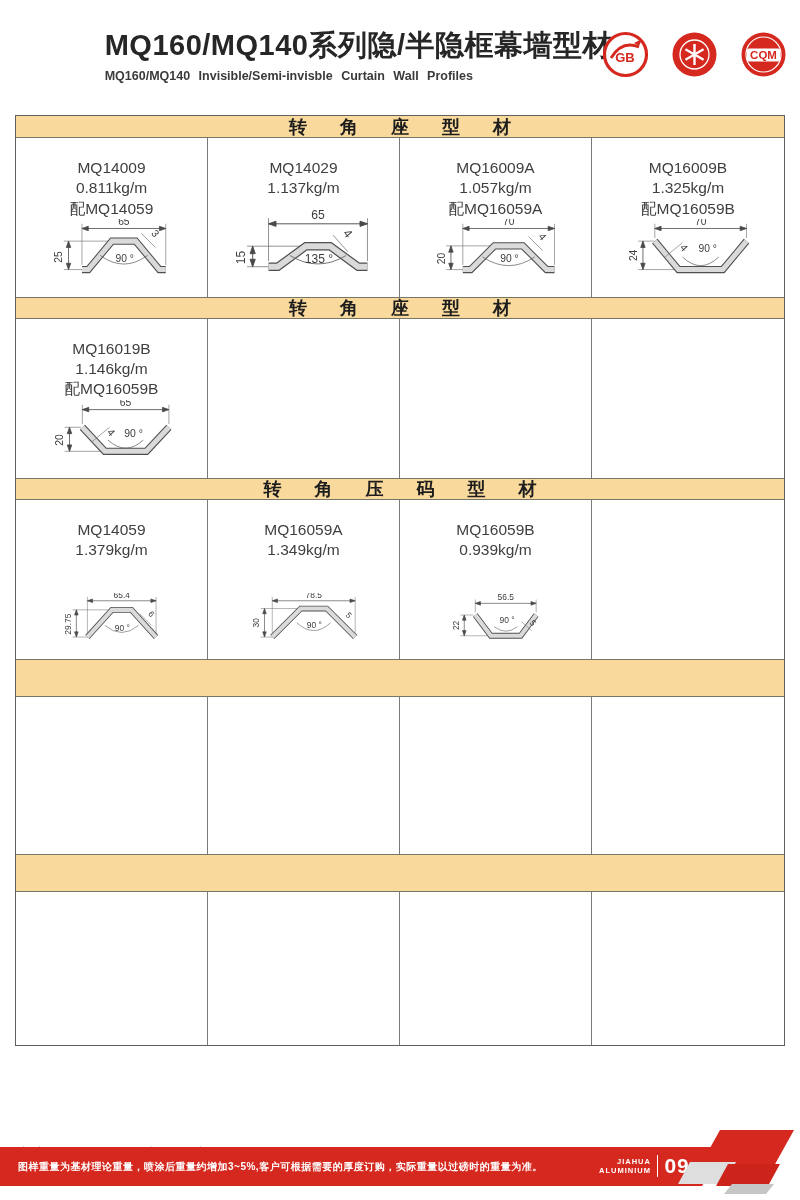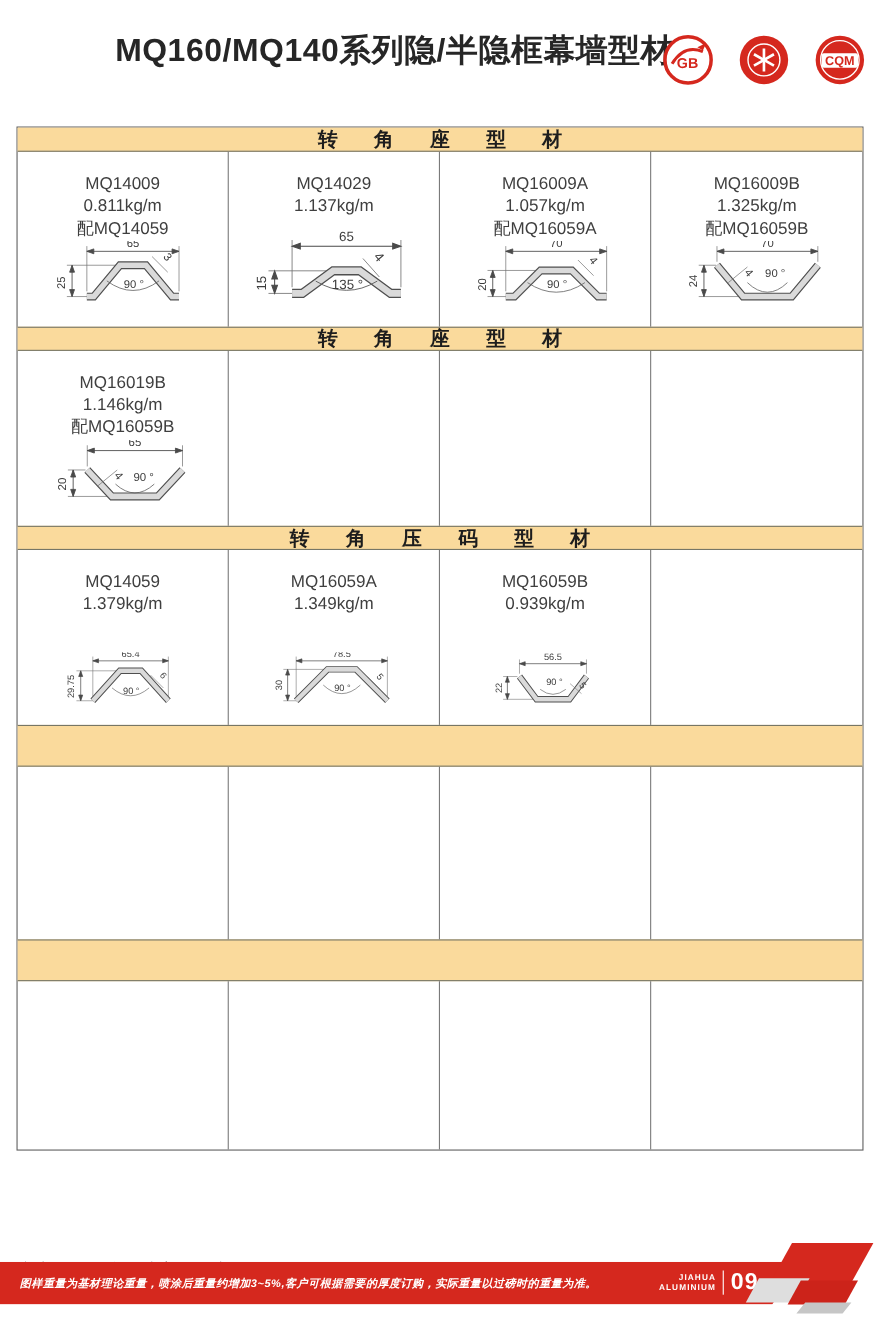--- a/index.html
+++ b/index.html
@@ -13,54 +13,55 @@
   .header-sep { position:absolute; left:626px; top:33px; width:2px; height:43px; background:#d5281e; }
   .logos { position:absolute; top:31px; right:13px; display:flex; gap:22px; }
 
   
   .ptable { position:absolute; left:15px; top:115px; width:770px; border:1.5px solid #5f5f5f; }
   .sec-bar { height:22px; background:#fada9c; border-top:1.5px solid #767666; border-bottom:1.5px solid #767666;
              display:flex; align-items:center; justify-content:center;
              font-size:18px; font-weight:700; color:#1d1d1d; letter-spacing:14px; padding-left:14px; }
   .sec-bar.first { border-top:none; }
   .prow { display:grid; grid-template-columns:repeat(4,1fr); }
-  .cell { border-right:1px solid #7a7a7a; display:flex; flex-direction:column; padding-top:20px; }
+  .cell { border-right:1px solid #7a7a7a; display:flex; flex-direction:column; align-items:center; padding-top:20px; }
   .cell:last-child { border-right:none; }
   .r1 .cell{ height:158.5px; } .r2 .cell{ height:159.5px; } .r3 .cell{ height:158.5px;gap:32px; }
   .r4 .cell{ height:157.5px; } .r5 .cell{ height:152.5px; }
   .cell-label { text-align:center; font-size:15.5px; color:#3f3f3f; line-height:1.32; }
   .drawing { margin-top:auto; margin-bottom:6px; }
 
   
   .p-out  { fill:none; stroke:#4f4f4f; stroke-width:9; stroke-linejoin:miter; }
   .p-fill { fill:none; stroke:#dadada; stroke-width:6.4; stroke-linejoin:miter; }
   .arr { stroke:#4a4a4a; fill:#4a4a4a; stroke-width:1; }
   .ext { stroke:#6f6f6f; stroke-width:0.8; fill:none; }
   .arc { stroke:#5c5c5c; stroke-width:0.9; fill:none; }
   .dt  { fill:#3c3c3c; font-size:13px; text-anchor:middle; font-family:"Liberation Sans",sans-serif; }
 
   
   .note { position:absolute; left:16px; top:1101px; font-size:13.5px; color:#3d3d3d;margin-top:44px; }
   .footer-band { position:absolute; left:0; top:1147px; width:728px; height:39px; background:#d5281e;
                  clip-path:polygon(0 0, 100% 0, calc(100% - 26px) 100%, 0 100%);
                  display:flex; align-items:center; }
-  .footer-band .disclaimer { color:#fff; font-size:10px; font-weight:700; letter-spacing:0.5px; padding-left:18px; white-space:nowrap;font-style:italic; }
+  .footer-band .disclaimer { color:#fff; font-size:10px; font-weight:700; letter-spacing:0.5px; padding-left:18px; white-space:nowrap; }
   .brand { position:absolute; left:599px; top:1154px; display:flex; align-items:center; gap:6px; color:#fff; }
   .brand .lines { text-align:right; font-size:7.5px; font-weight:700; letter-spacing:1px; line-height:1.25; }
   .brand .bar { width:1.5px; height:22px; background:#ffffff; }
   .brand .pageno { font-size:21px; font-weight:700; letter-spacing:1px; }
   .decor { position:absolute; left:676px; top:1128px; }
 </style>
 </head>
 <body>
 
 <div class="page">
 
   <div class="title-block">
     <h1>MQ160/MQ140系列隐/半隐框幕墙型材</h1>
+    <div class="subtitle">MQ160/MQ140 Invisible/Semi-invisble Curtain Wall Profiles</div>
   </div>
   <div class="header-sep"></div>
   <div class="logos">
     <svg width="47" height="47" viewBox="0 0 47 47">
       <circle cx="23.5" cy="23.5" r="21" fill="#fff" stroke="#d5281e" stroke-width="3.2"></circle>
       <path d="M9,27 Q20,9 37,16" fill="none" stroke="#d5281e" stroke-width="2.8"></path>
       <path d="M32,12 l8,-4 -3,7 z" fill="#d5281e"></path>
       <text x="23" y="31" text-anchor="middle" font-size="13" font-weight="bold" fill="#d5281e">GB</text>
     </svg>
     <svg width="47" height="47" viewBox="0 0 47 47">

